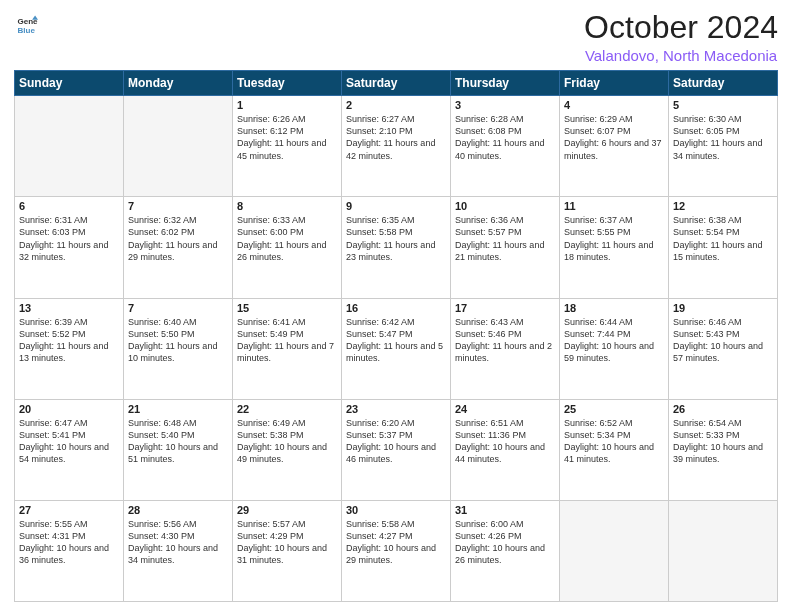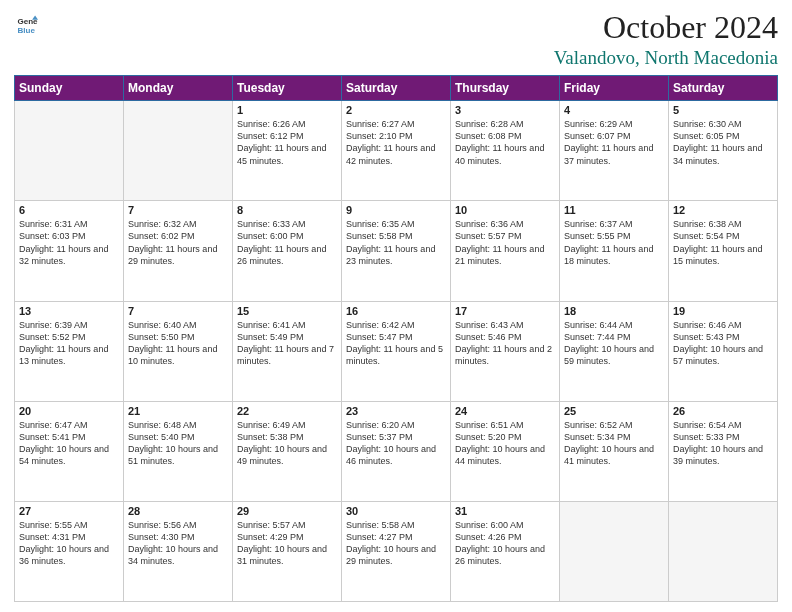--- a/index.html
+++ b/index.html
@@ -28,43 +28,42 @@
       align-items: center;
       gap: 2px;
       margin-top: 4px;
     }
     .logo-icon {
       width: 22px;
       height: 22px;
       margin-left: 2px;
     }
     .title-block {
-      text-align: right;
-      font-family: Liberation Serif, serif;
+      text-align: center;
     }
     .main-title {
       font-size: 32px;
       font-weight: normal;
       color: #222;
       line-height: 1.1;
     }
     .subtitle {
-      font-size: 19px;
-      color: #0f766e;
+      font-size: 15px;
+      color: #8b5cf6;
       margin-top: 2px;
     }
     .calendar {
       flex: 1;
       border: 1px solid #ccc;
       border-collapse: collapse;
       width: 100%;
       table-layout: fixed;
     }
     .calendar th {
-      background: #701a75;
+      background: #0c4a6e;
       color: #fff;
       font-size: 12px;
       font-weight: bold;
       padding: 5px 4px;
       text-align: left;
       border: 1px solid #2d6aa0;
     }
     .calendar td {
       border: 1px solid #ccc;
       vertical-align: top;
@@ -139,21 +138,21 @@
           <td>
             <span class="day-number">3</span>
             <div class="cell-text">Sunrise: 6:28 AM</div>
             <div class="cell-text">Sunset: 6:08 PM</div>
             <div class="cell-text">Daylight: 11 hours and 40 minutes.</div>
           </td>
           <td>
             <span class="day-number">4</span>
             <div class="cell-text">Sunrise: 6:29 AM</div>
             <div class="cell-text">Sunset: 6:07 PM</div>
-            <div class="cell-text">Daylight: 11 hours and 37 minutes.</div>
+            <div class="cell-text">Daylight: 6 hours and 37 minutes.</div>
           </td>
           <td>
             <span class="day-number">5</span>
             <div class="cell-text">Sunrise: 6:30 AM</div>
             <div class="cell-text">Sunset: 6:05 PM</div>
             <div class="cell-text">Daylight: 11 hours and 34 minutes.</div>
           </td>
         </tr>
         <tr>
           <td>
@@ -264,21 +263,21 @@
           </td>
           <td>
             <span class="day-number">23</span>
             <div class="cell-text">Sunrise: 6:20 AM</div>
             <div class="cell-text">Sunset: 5:37 PM</div>
             <div class="cell-text">Daylight: 10 hours and 46 minutes.</div>
           </td>
           <td>
             <span class="day-number">24</span>
             <div class="cell-text">Sunrise: 6:51 AM</div>
-            <div class="cell-text">Sunset: 5:20 PM</div>
+            <div class="cell-text">Sunset: 11:36 PM</div>
             <div class="cell-text">Daylight: 10 hours and 44 minutes.</div>
           </td>
           <td>
             <span class="day-number">25</span>
             <div class="cell-text">Sunrise: 6:52 AM</div>
             <div class="cell-text">Sunset: 5:34 PM</div>
             <div class="cell-text">Daylight: 10 hours and 41 minutes.</div>
           </td>
           <td>
             <span class="day-number">26</span>

